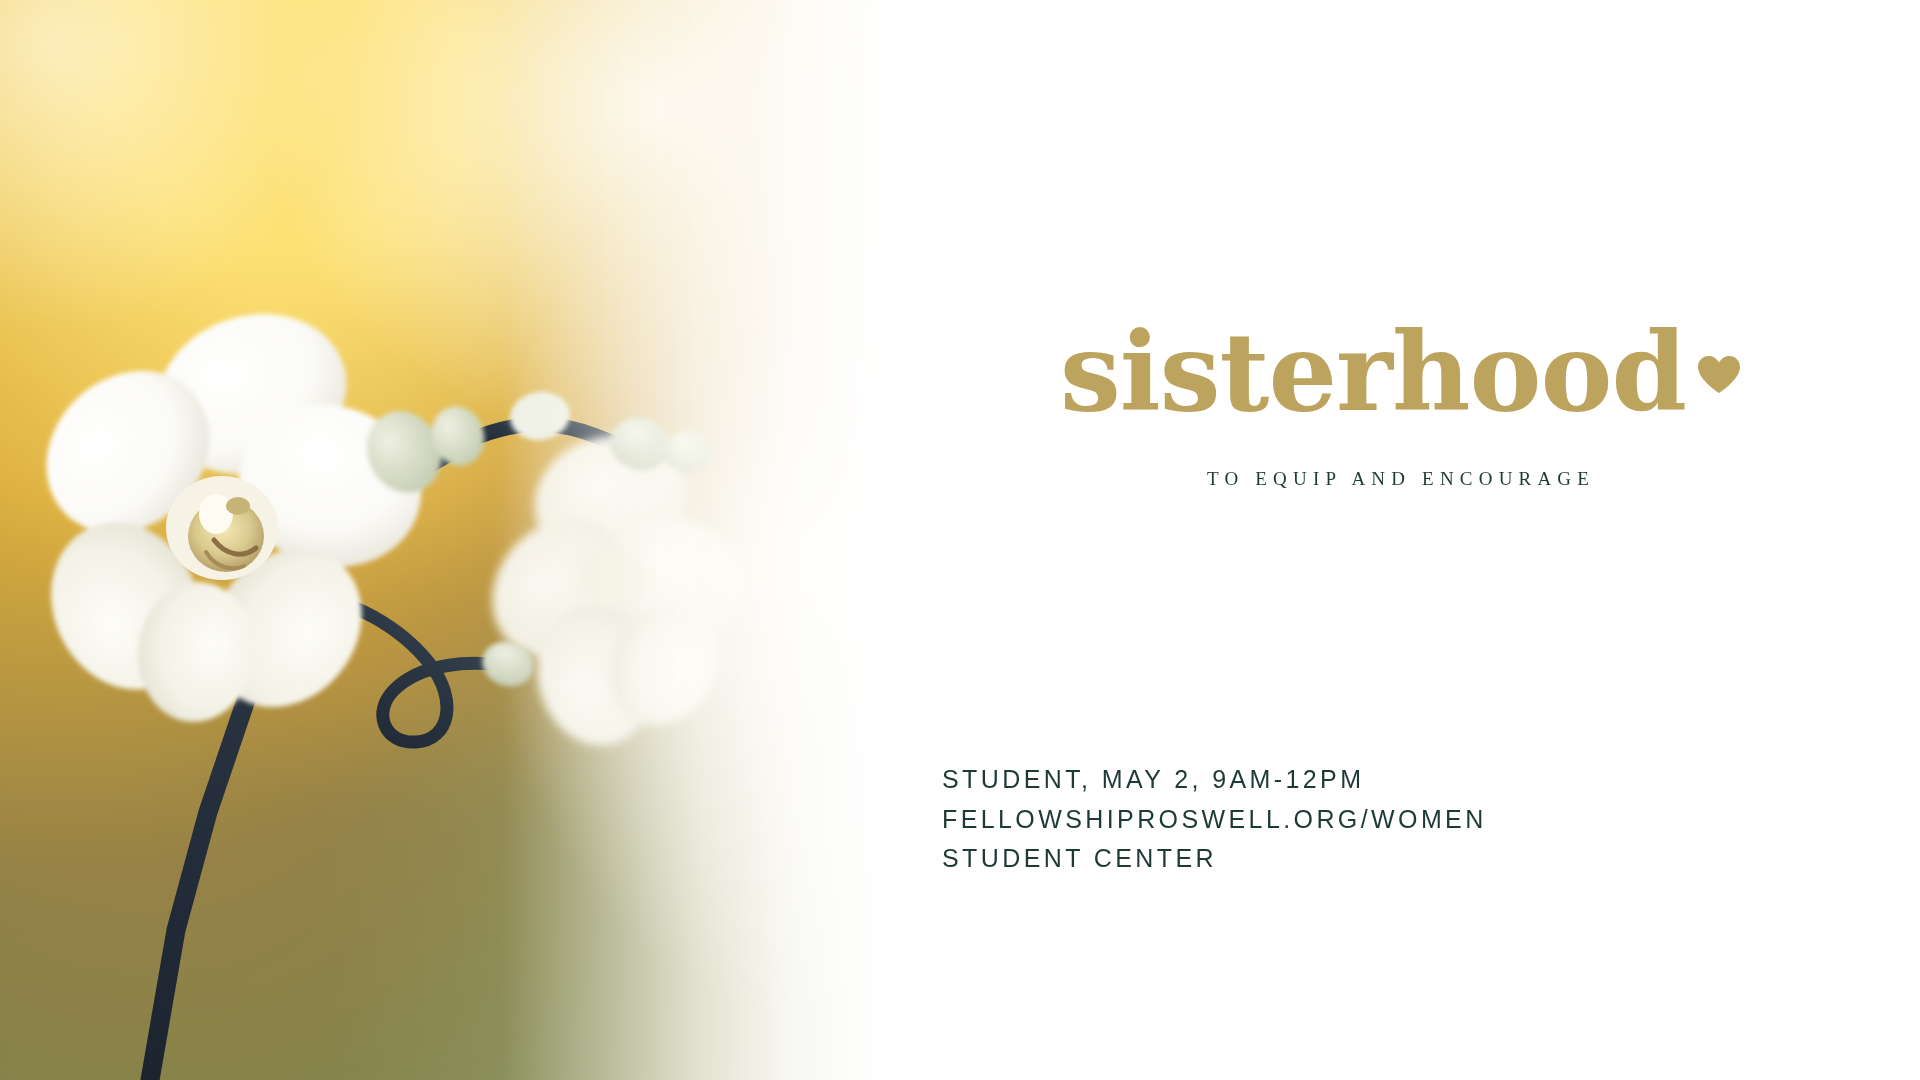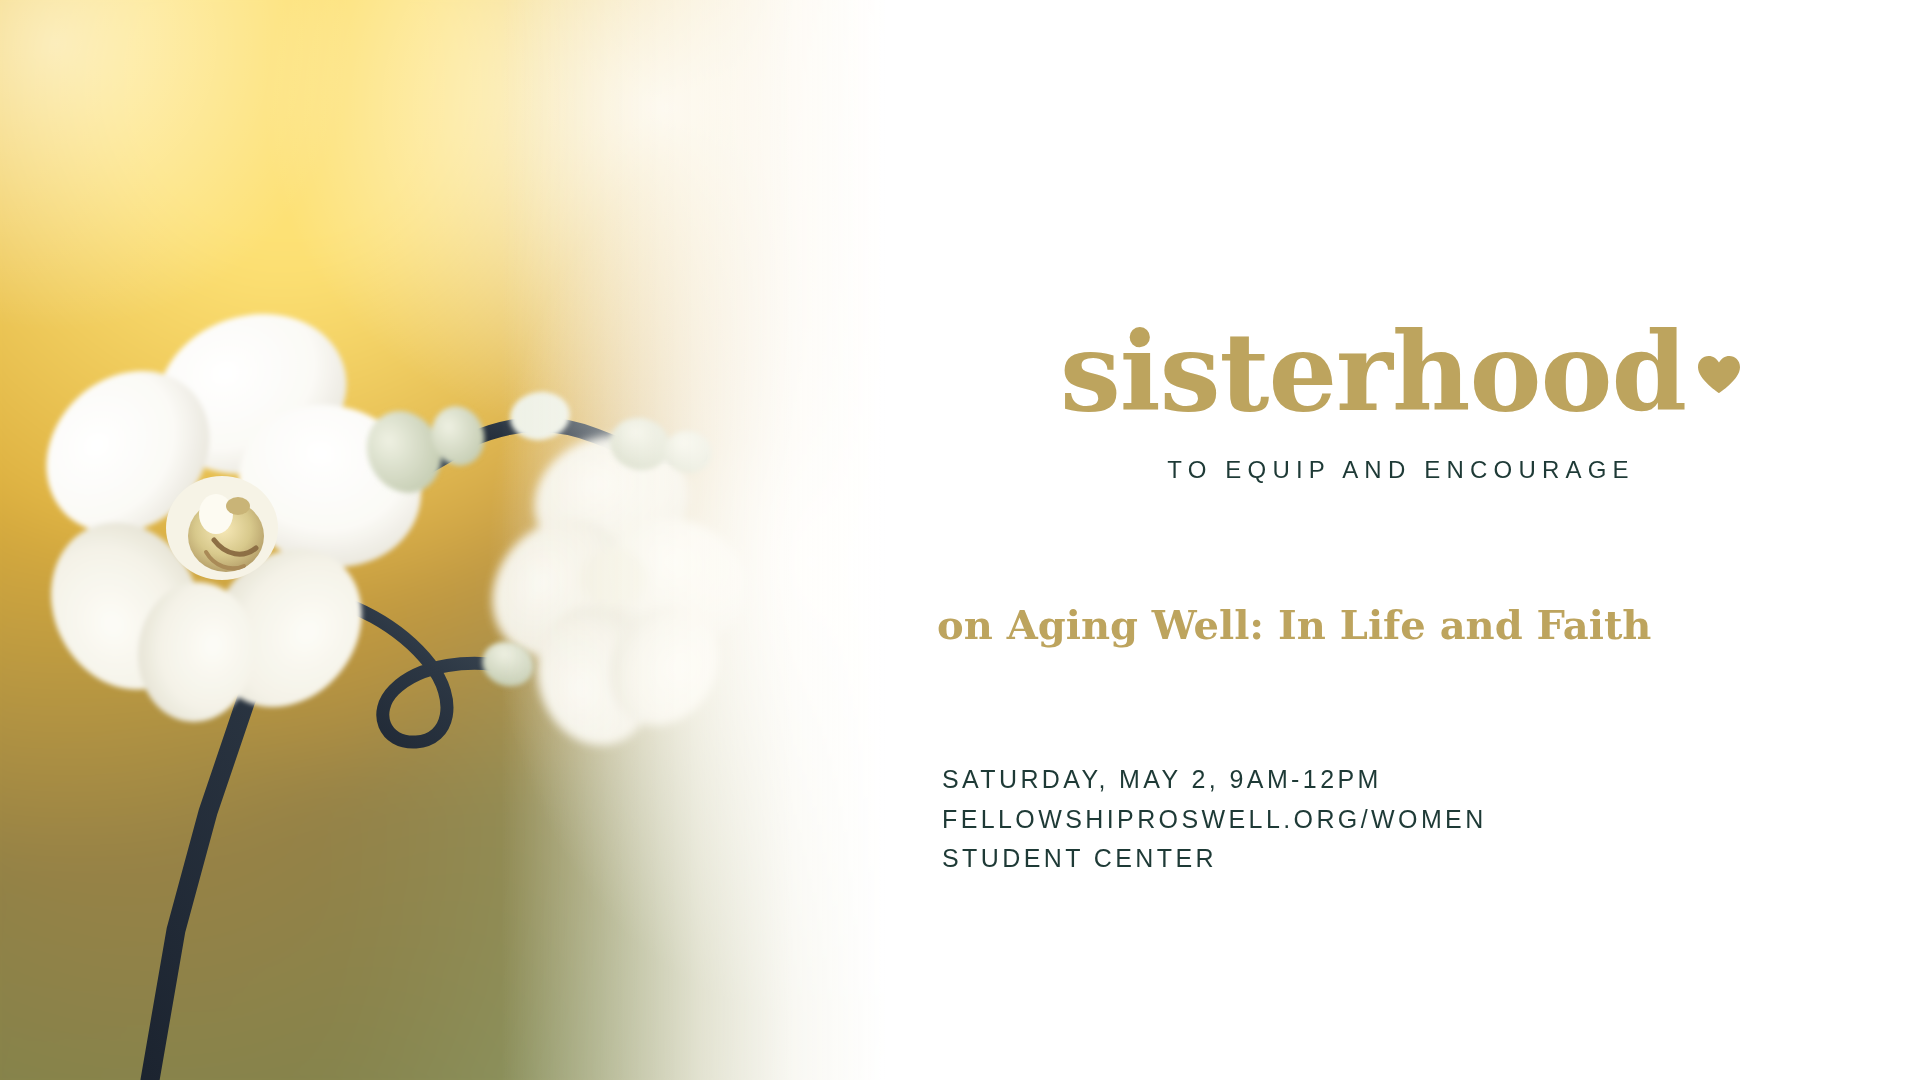--- a/index.html
+++ b/index.html
@@ -110,24 +110,24 @@
 
   .heart-icon {
     display: inline-block;
     vertical-align: baseline;
     margin-left: 10px;
     position: relative;
     top: -14px;
   }
 
   .tagline {
-    margin-top: 30px;
-    font-family: Liberation Sans, sans-serif;
+    margin-top: 42px;
+    font-family: Liberation Serif, serif;
     font-weight: 400;
-    font-size: 24px;
+    font-size: 19px;
     letter-spacing: 6.2px;
     color: #1e3a36;
     white-space: nowrap;
   }
 
   .headline {
     position: absolute;
     left: 17px;
     top: 595px;
     font-family: "DejaVu Serif", serif;
@@ -249,23 +249,22 @@
     <div class="brand-block">
       <div>
         <span class="wordmark">sisterhood</span><span class="heart-icon"><svg width="46" height="42" viewBox="0 0 46 42" aria-hidden="true">
               <path d="M23 39 C23 39 2 25.5 2 13.2 C2 6.4 7.0 2 12.7 2 C17.0 2 20.9 4.6 23 8.6 C25.1 4.6 29.0 2 33.3 2 C39.0 2 44 6.4 44 13.2 C44 25.5 23 39 23 39 Z" fill="#bda45e"></path>
             </svg></span>
       </div>
       <div class="tagline">TO EQUIP AND ENCOURAGE</div>
     </div>
 
     <div class="headline">
-      <span class="hl-line">on Aging Well: In Life and Faith</span>
     </div>
 
     <div class="details">
-      <span class="det-line">SATURDAY, MAY 2, 9AM-12PM</span>
+      <span class="det-line">STUDENT, MAY 2, 9AM-12PM</span>
       <span class="det-line">FELLOWSHIPROSWELL.ORG/WOMEN</span>
       <span class="det-line">STUDENT CENTER</span>
     </div>
 
   </div>
 </div>
 
 </body></html>

